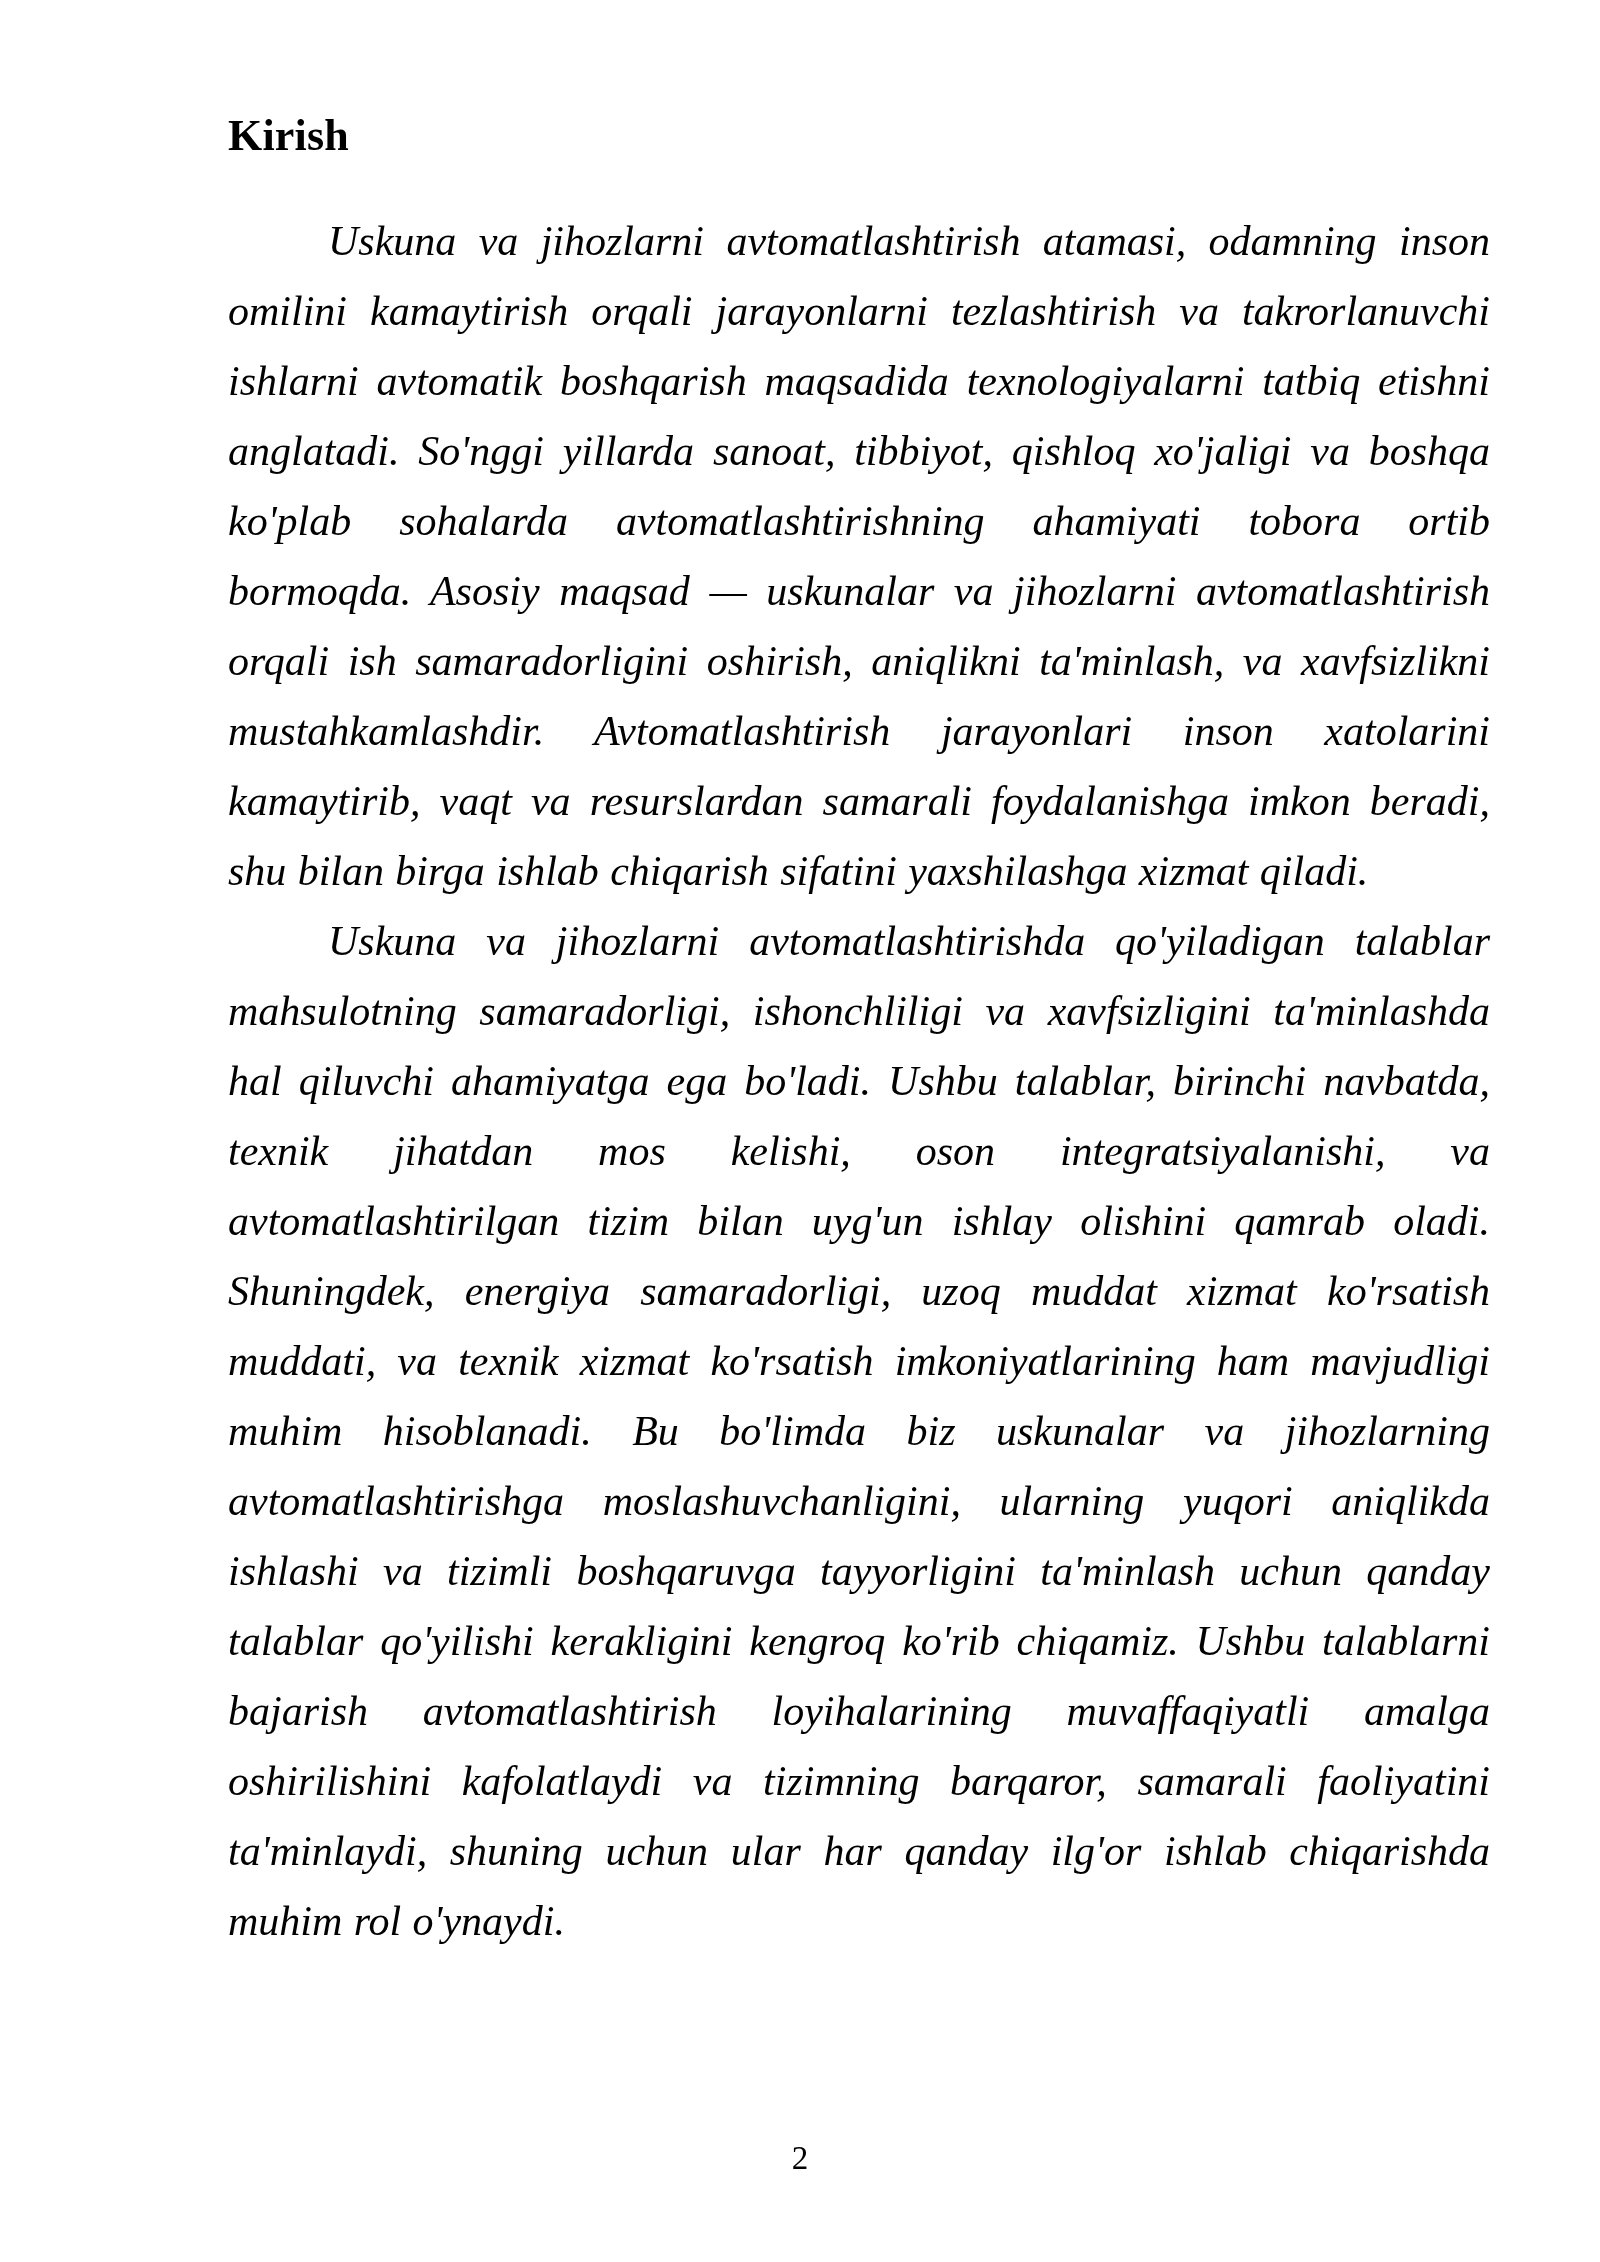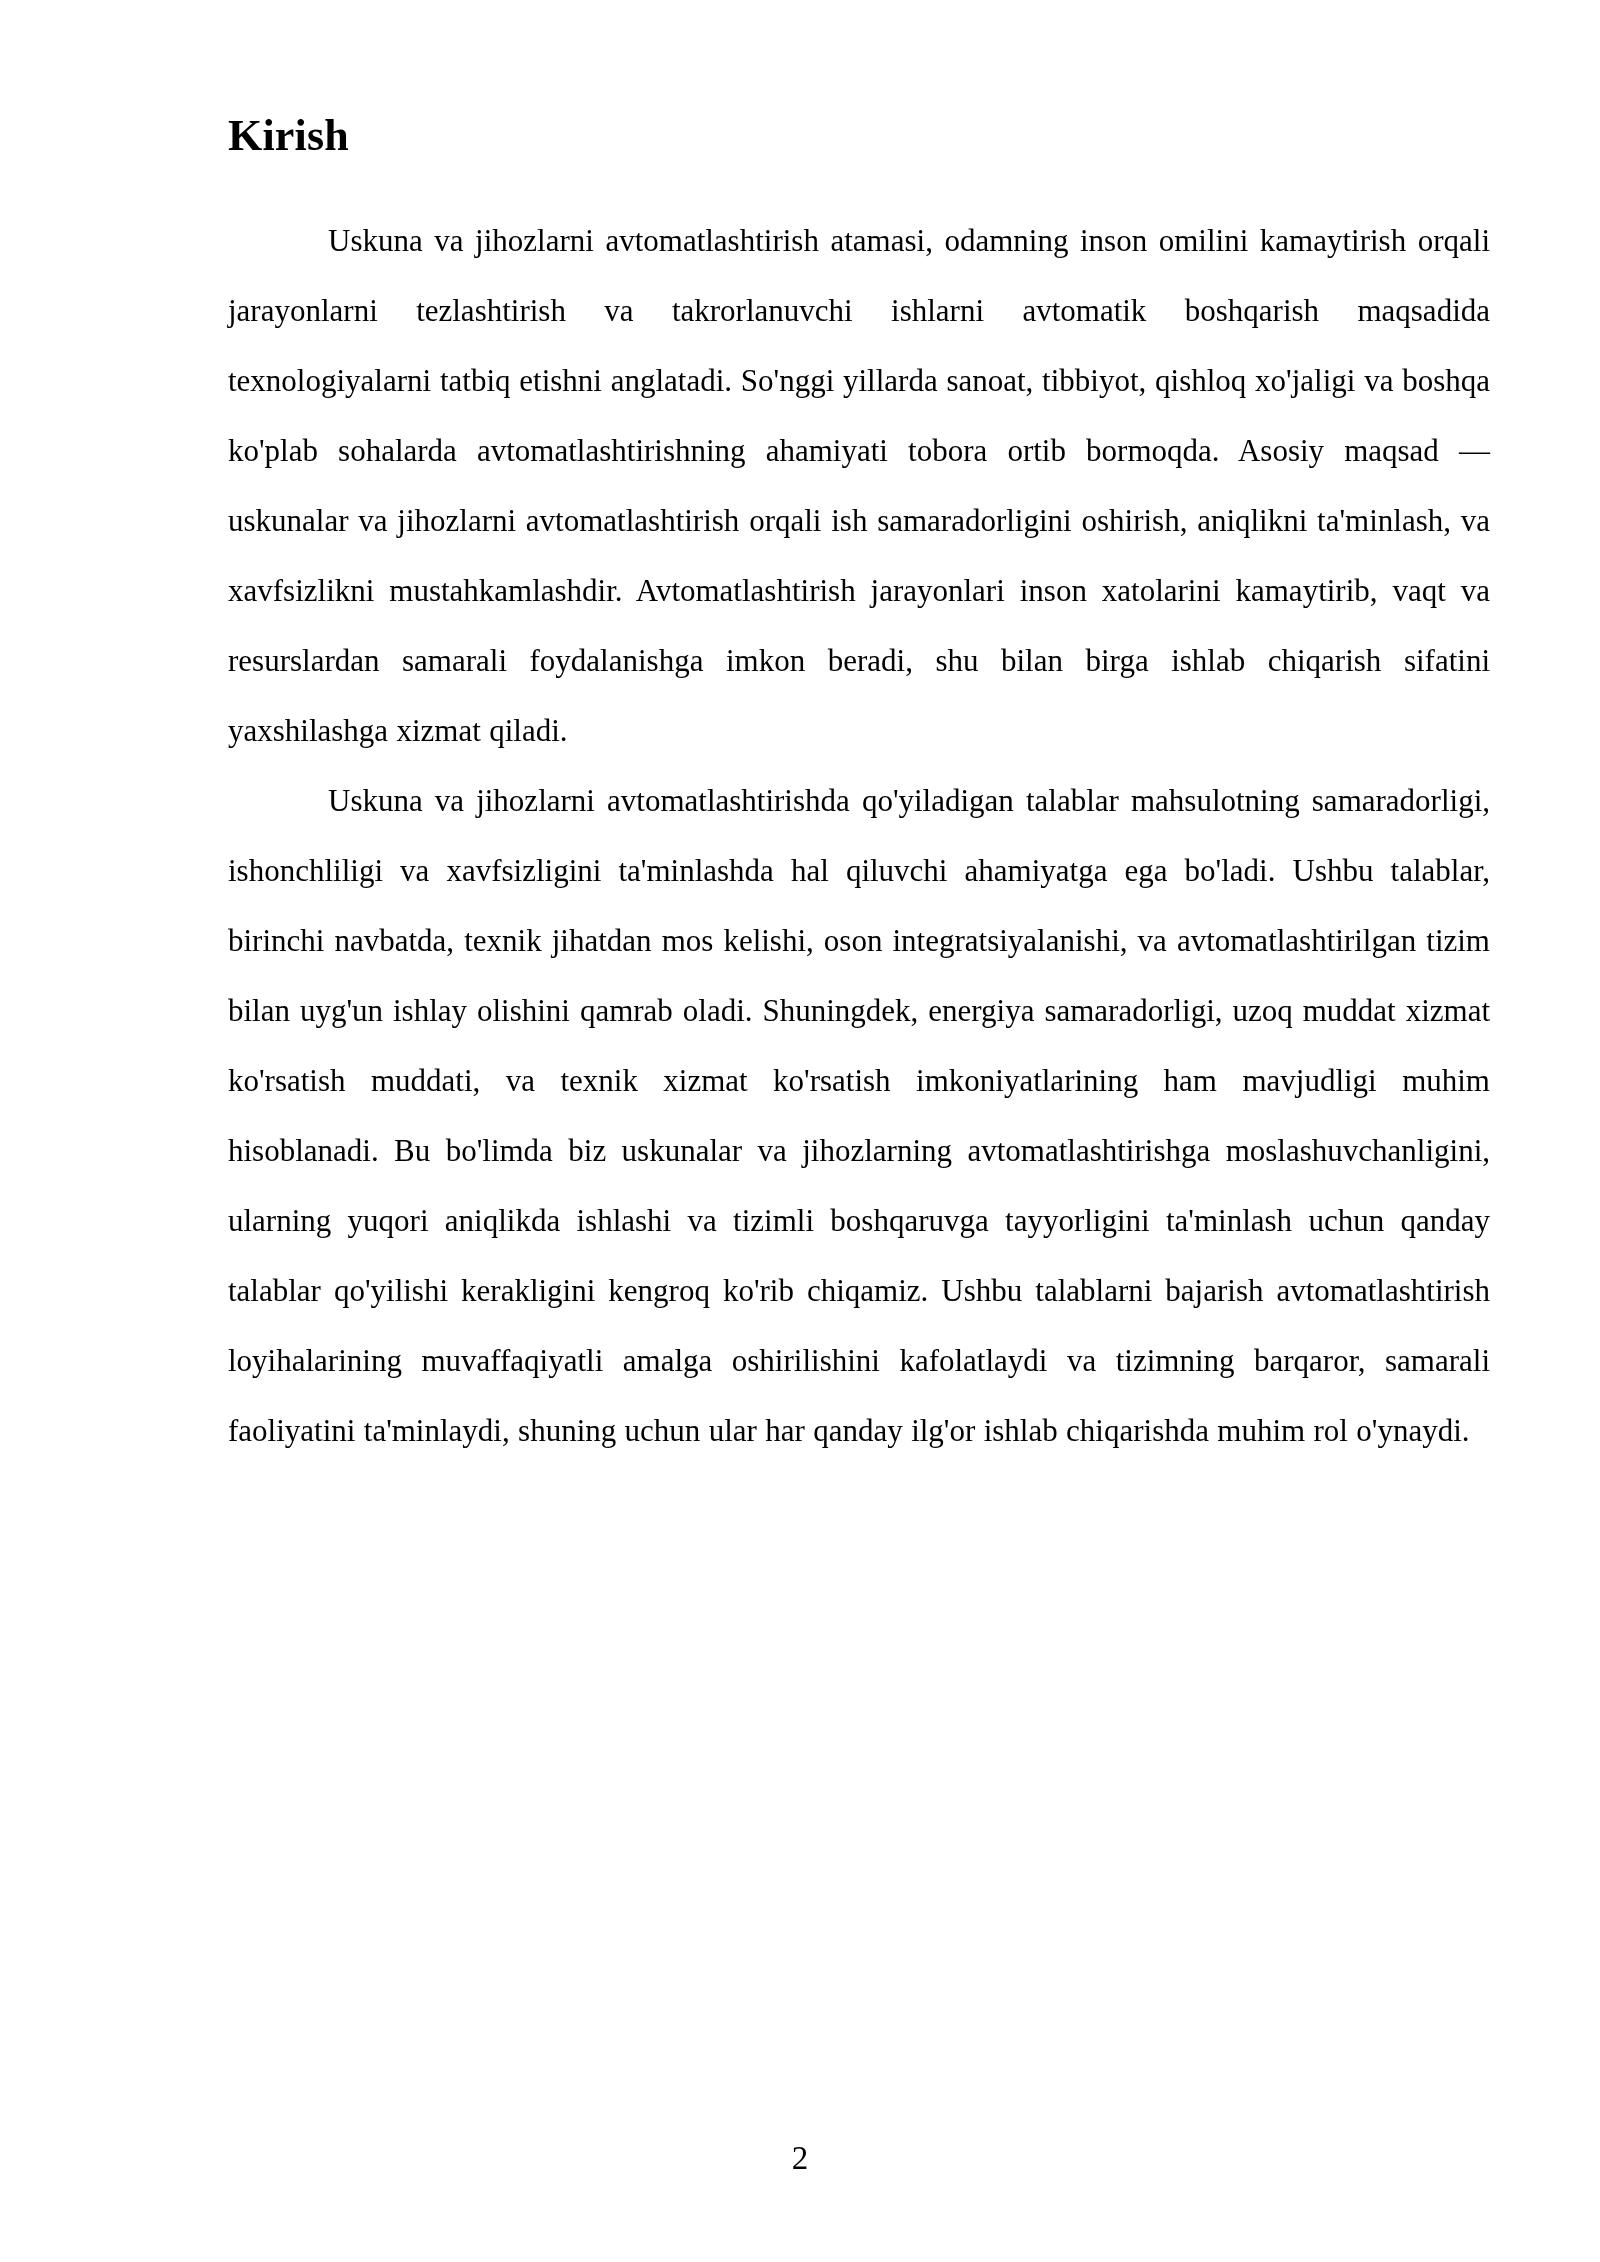--- a/index.html
+++ b/index.html
@@ -35,29 +35,30 @@
     font-family: "Liberation Serif", "DejaVu Serif", serif;
     font-size: 44px;
     font-weight: bold;
     line-height: 1.1;
     margin: 0 0 46px 0;
     letter-spacing: 0.2px;
   }
 
   .doc-paragraph {
     font-family: "Liberation Serif", "DejaVu Serif", serif;
-    font-size: 31px;
+    font-size: 42px;
     line-height: 70px;
     text-align: justify;
     text-justify: inter-word;
     text-indent: 100px;
     margin: 0;
     hyphens: none;
     -webkit-hyphens: none;
     word-spacing: 0.02em;
+    font-style: italic;
   }
 
   .doc-paragraph + .doc-paragraph {
     margin-top: 0;
   }
 
   .footer {
     position: absolute;
     left: 0;
     right: 0;

